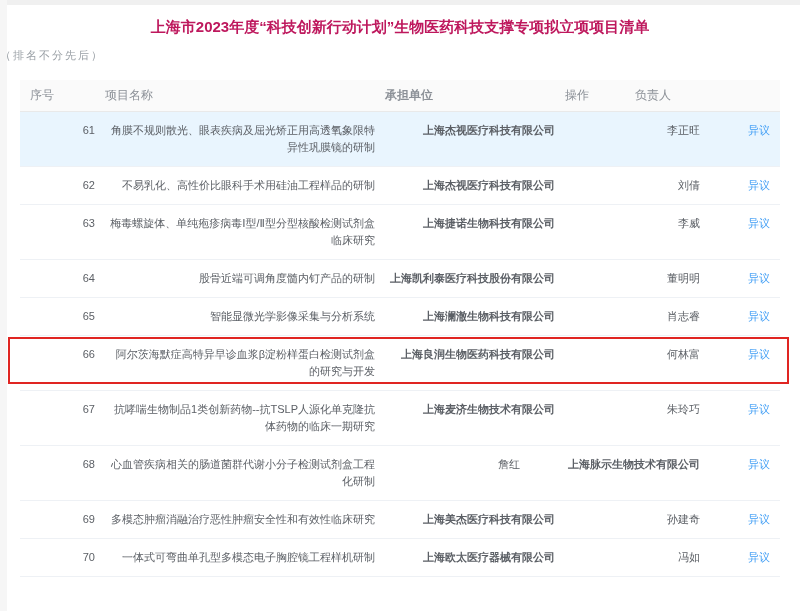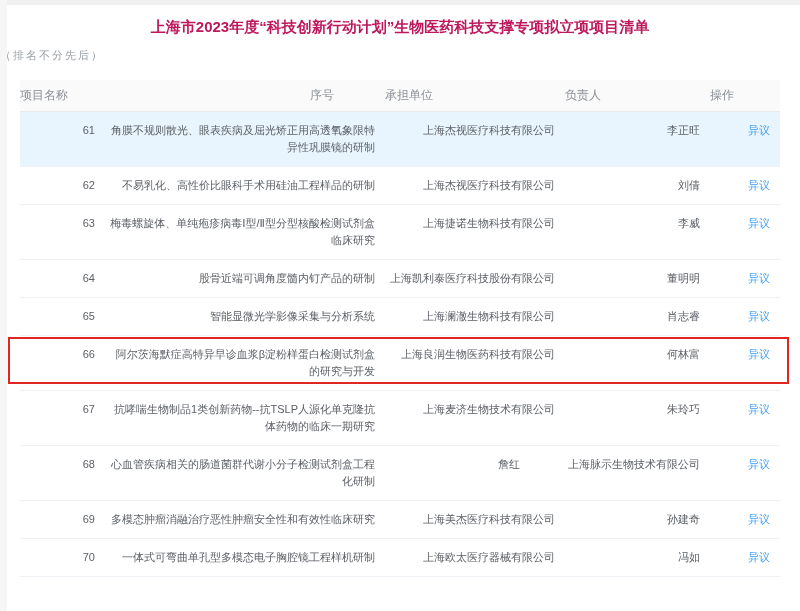--- a/index.html
+++ b/index.html
@@ -12,45 +12,45 @@
   .title { text-align:center; padding-top:18px; font-size:15px; font-weight:bold; color:#be185d; }
   .subtitle { text-align:left; margin-top:11px; font-size:11px; color:#9aa0a6; letter-spacing:2px; }
 
   .table-wrap { margin:17px 20px 0 20px; }
   .t-header { display:flex; background:#fafafa; border-bottom:1px solid #e9e9e9; color:#8b9097; font-size:12px; }
   .t-row { display:flex; border-bottom:1px solid #eef1f5; font-size:11px; color:#5c6066; position:relative; align-items:flex-start; background:#fff;text-align:right; }
   .cell { padding:10px 10px 10px 0; line-height:17px; }
   .t-header .cell { padding-top:8px; padding-bottom:8px; line-height:15px; }
   .c-no { width:85px; padding-left:10px; }
   .c-name { width:280px; }
-  .c-org { width:180px; }
+  .c-org { width:180px;font-weight:bold; }
   .c-person { width:145px; }
   .c-action { width:70px; }
   .v-blue { background:#e9f5fe; }
   .op-link { color:#3d9cf5; cursor:pointer; }
   .red-box { display:none; }
   .v-red .red-box { display:block; position:absolute; left:-12px; right:-9px; top:1px; bottom:6px; border:2px solid #e02522; pointer-events:none; }
 </style>
 </head>
 <body>
 
 <div class="page">
   <div class="edge-top"></div>
   <div class="edge-left"></div>
 
   <div class="title">上海市2023年度“科技创新行动计划”生物医药科技支撑专项拟立项项目清单</div>
   <div class="subtitle">（排名不分先后）</div>
 
   <div class="table-wrap">
     <div class="t-header">
+      <div class="cell c-no">序号</div>
       <div class="cell c-name">项目名称</div>
-      <div class="cell c-no">序号</div>
       <div class="cell c-org">承担单位</div>
+      <div class="cell c-action">操作</div>
       <div class="cell c-person">负责人</div>
-      <div class="cell c-action">操作</div>
     </div>
 
     <div class="t-body">
 
         <div class="t-row v-blue">
           <div class="cell c-no">61</div>
           <div class="cell c-name">角膜不规则散光、眼表疾病及屈光矫正用高透氧象限特异性巩膜镜的研制</div>
           <div class="cell c-org">上海杰视医疗科技有限公司</div>
           <div class="cell c-person">李正旺</div>
           <div class="cell c-action">

